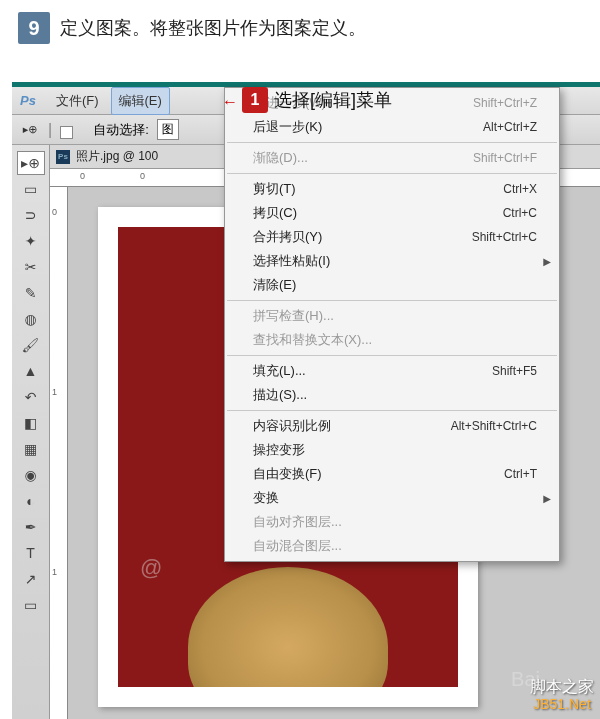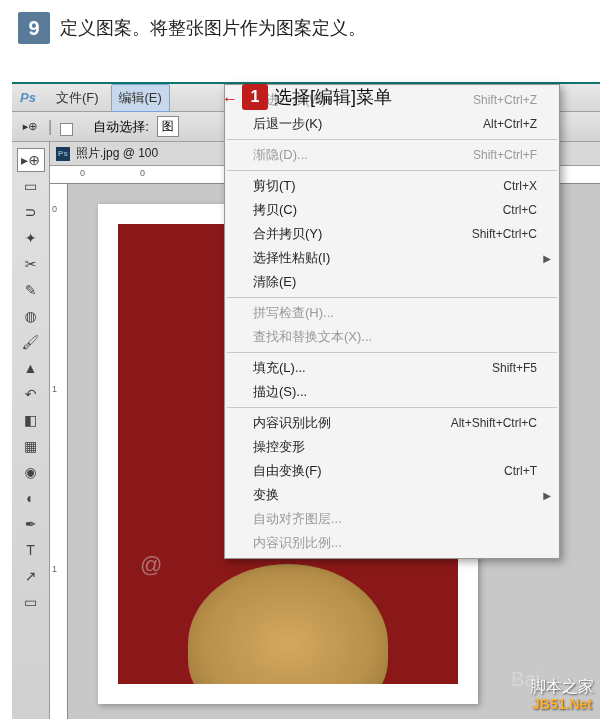--- a/index.html
+++ b/index.html
@@ -1,20 +1,20 @@
 <!DOCTYPE html>
 <html><head>
 <meta charset="utf-8">
 <style>
 *{margin:0;padding:0;box-sizing:border-box;font-family:"Microsoft YaHei",SimSun,sans-serif}
 body{background:#fff;width:600px;height:719px;overflow:hidden;position:relative}
 .step-header{display:flex;align-items:center;padding:12px 18px;gap:10px}
 .step-badge{background:#5a7a9a;color:#fff;width:32px;height:32px;display:flex;align-items:center;justify-content:center;font-size:20px;font-weight:bold;border-radius:2px}
 .step-text{font-size:18px;color:#222}
-.ps-window{position:absolute;top:82px;left:12px;right:0;bottom:0;background:#15803d;border-top:2px solid #0f766e}
+.ps-window{position:absolute;top:82px;left:12px;right:0;bottom:0;background:#15803d;border-top:5px solid #0f766e}
 .menubar{display:flex;align-items:center;height:28px;background:linear-gradient(#e8e8e8,#d8d8d8);border-bottom:1px solid #a0a0a0;padding-left:8px;gap:4px}
 .ps-logo{color:#5a8fc4;font-weight:bold;font-size:13px;font-style:italic;margin-right:8px}
 .menu-item{padding:13px 8px;font-size:13px;color:#333;cursor:pointer}
 .menu-item.active{background:#c8d8ec;border:1px solid #7aa5d6;border-radius:2px;padding:4px 7px}
 .callout{display:flex;align-items:center;position:absolute;top:0;left:210px;z-index:10}
 .callout-arrow{color:#c00;font-size:16px;margin-right:4px}
 .callout-badge{background:#c21d1d;color:#fff;width:26px;height:26px;display:flex;align-items:center;justify-content:center;font-weight:bold;border-radius:3px;margin-right:6px}
 .callout-text{font-size:18px;color:#111}
 .optbar{display:flex;align-items:center;height:30px;background:linear-gradient(#e4e4e4,#d4d4d4);border-bottom:1px solid #a0a0a0;padding-left:8px;gap:8px}
 .tool-icon{width:20px;height:20px;display:inline-flex;align-items:center;justify-content:center;font-size:11px;color:#333}
@@ -41,21 +41,21 @@
 .dropdown{position:absolute;top:0;left:212px;width:336px;background:#f4f4f4;border:1px solid #979797;box-shadow:3px 3px 8px rgba(0,0,0,.35);z-index:5;padding:3px 0}
 .dd-item{display:flex;justify-content:space-between;align-items:center;padding:3px 22px 3px 28px;font-size:13px;color:#222;cursor:pointer;position:relative}
 .dd-item.disabled{color:#999}
 .dd-item .sc{color:#333;font-size:12px}
 .dd-item.disabled .sc{color:#999}
 .dd-sep{height:1px;background:#c8c8c8;margin:3px 2px}
 .dd-item .arrow{position:absolute;right:8px;font-size:10px;color:#555}
 .watermark1{position:absolute;left:90px;top:410px;color:#d4c4c4;font-size:22px;opacity:.5;z-index:2;pointer-events:none}
 .watermark2{position:absolute;right:6px;bottom:6px;color:#fff;font-size:14px;z-index:20;text-shadow:1px 1px 2px rgba(0,0,0,.6);text-align:center;line-height:1.2}
 .watermark2 .l1{font-size:16px}
-.watermark2 .l2{color:#ffb030;font-weight:bold}
+.watermark2 .l2{color:#ffb030;font-weight:normal}
 .baidu-wm{position:absolute;right:60px;bottom:28px;color:#e0e0e0;opacity:.6;font-size:20px;z-index:2;}
 </style>
 </head>
 <body>
 
 <div class="step-header">
   <div class="step-badge">9</div>
   <div class="step-text">定义图案。将整张图片作为图案定义。</div>
 </div>
 
@@ -192,21 +192,21 @@
         <span class="sc">Ctrl+T</span>
       </div>
       <div class="dd-item">
         <span>变换</span>
         <span class="arrow">▶</span>
       </div>
       <div class="dd-item disabled">
         <span>自动对齐图层...</span>
       </div>
       <div class="dd-item disabled">
-        <span>内容识别比例...</span>
+        <span>自动混合图层...</span>
       </div>
     </div>
 </div>
 
 <div class="baidu-wm">Bai</div>
 <div class="watermark2">
   <div class="l1">脚本之家</div>
   <div class="l2">JB51.Net</div>
 </div>
 

